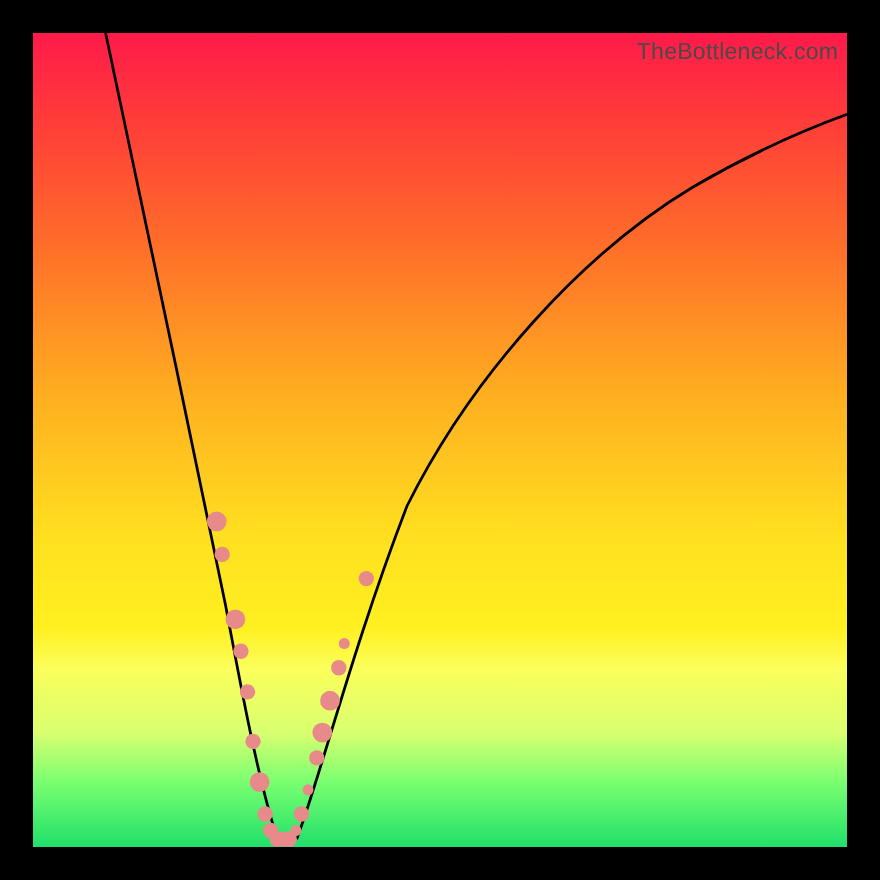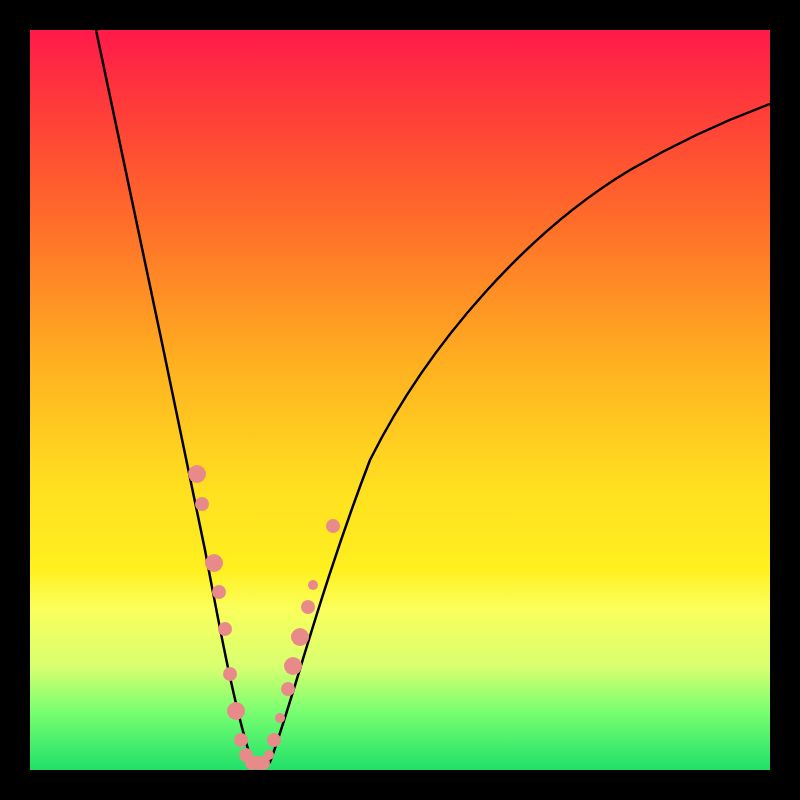--- a/index.html
+++ b/index.html
@@ -64,20 +64,21 @@
     width: 18px;
     height: 18px;
   }
 </style>
 </head>
 <body>
 
 <div class="frame">
   <div class="plot-area">
 
+    <div class="watermark">TheBottleneck.com</div>
 
     <svg class="curve-svg" viewBox="0 0 740 740" preserveAspectRatio="none">
       <path d="M 66 0
                C 100 160, 140 350, 175 520
                C 190 600, 205 680, 222 732
                C 228 738, 234 738, 240 732
                C 260 680, 290 560, 340 430
                C 400 310, 500 200, 600 140
                C 660 105, 710 85, 740 74" fill="none" stroke="#000000" stroke-width="2.5"></path>
     </svg>

